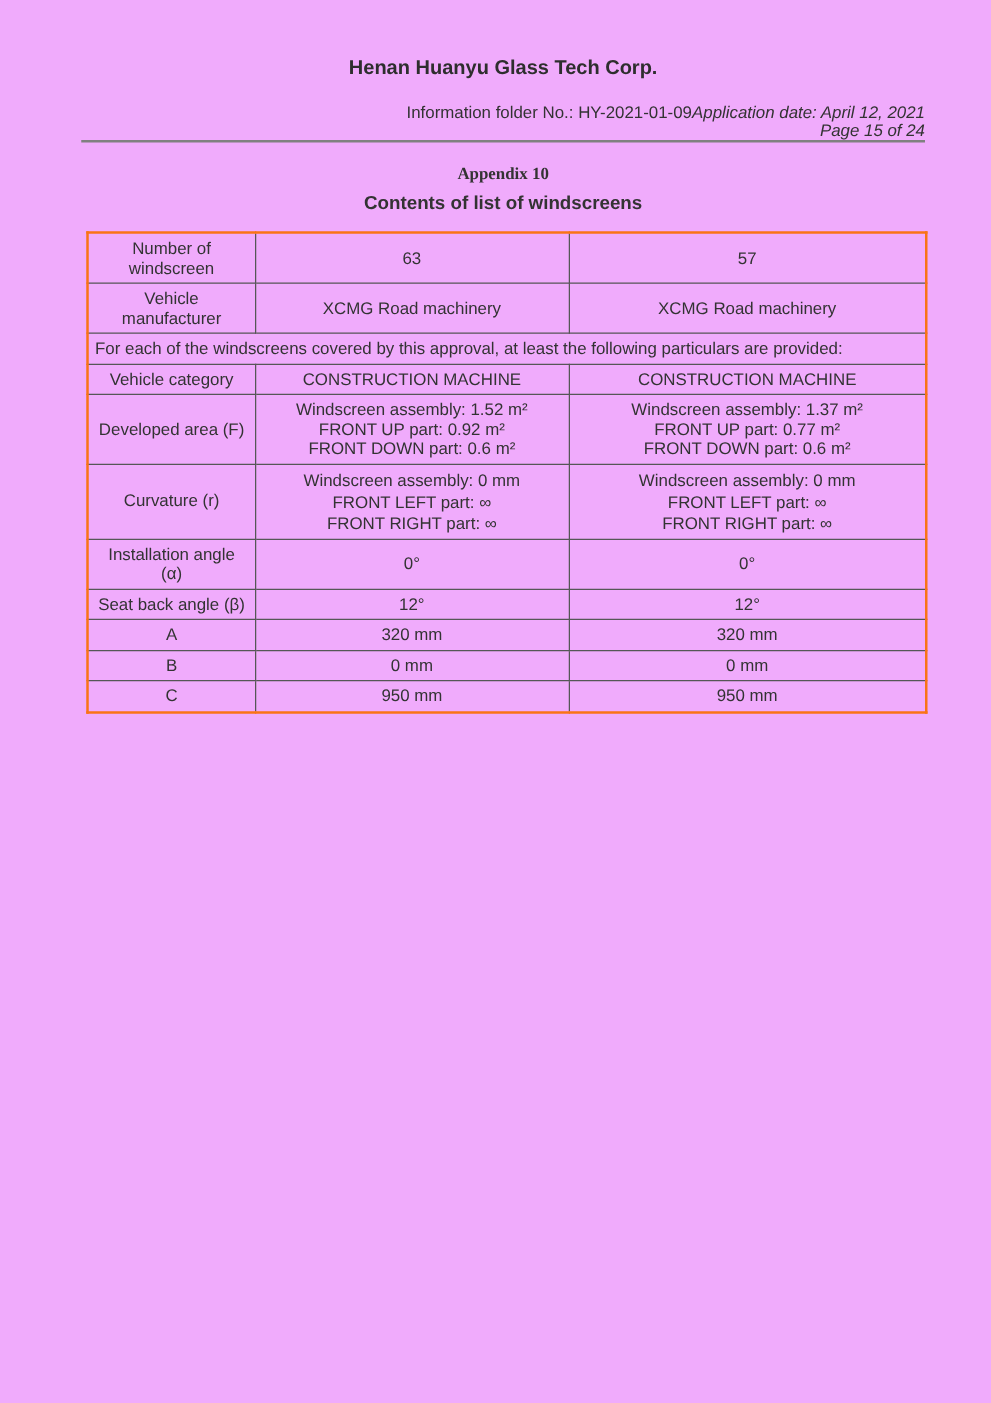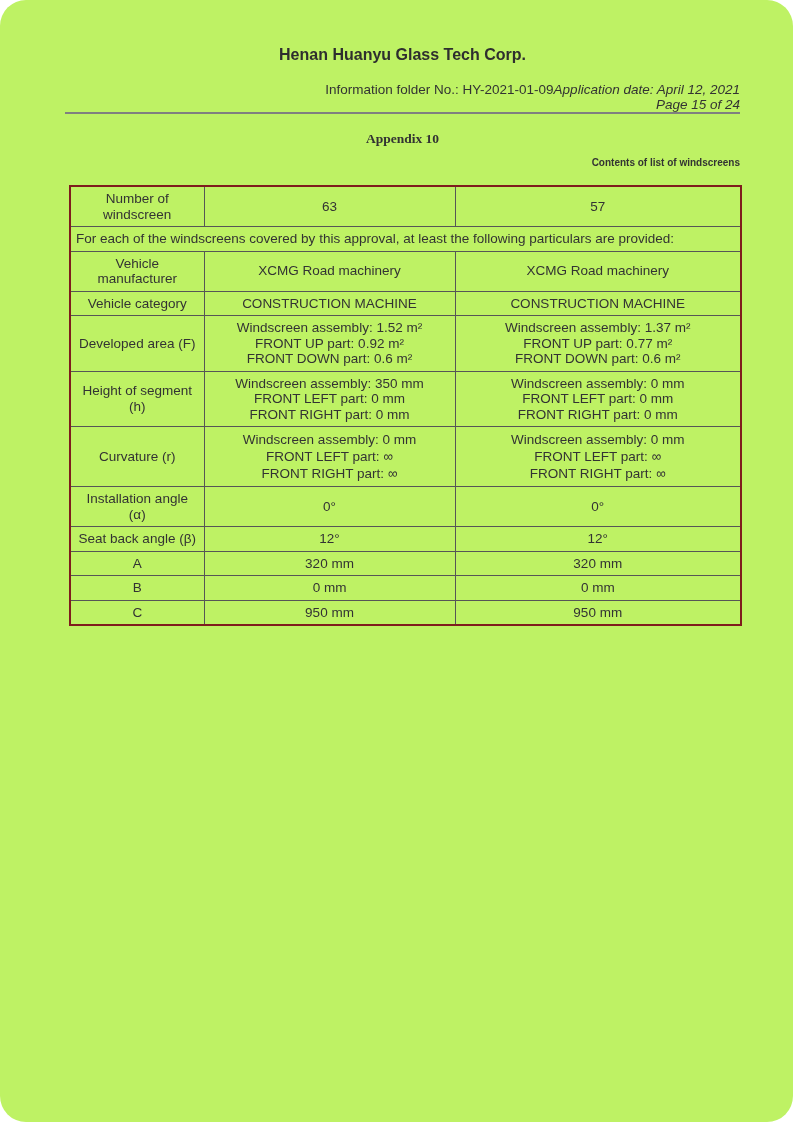--- a/index.html
+++ b/index.html
@@ -1,25 +1,24 @@
 <!DOCTYPE html>
 <html><head>
 <meta charset="utf-8">
 <style>
   html, body { margin: 0; padding: 0; background: #ffffff; }
   .page {
     width: 793px;
     height: 1122px;
-    background: #bef264;
+    background: #f0abfc;
     box-sizing: border-box;
     padding: 0 53px 0 65px;
     font-family: "Liberation Sans", "DejaVu Sans", sans-serif;
     color: #333333;
     overflow: hidden;
-    border-radius: 26px;
   }
   .company-title {
     padding-top: 46px;
     text-align: center;
     font-size: 16px;
     font-weight: bold;
     line-height: 17px;
     color: #2e2e2e;
   }
   .meta-row {
@@ -42,32 +41,32 @@
   .appendix-title {
     margin-top: 17px;
     text-align: center;
     font-size: 13.5px;
     font-weight: bold;
     line-height: 15px;
     font-family: Liberation Serif, serif;
   }
   .doc-subtitle {
     margin-top: 9px;
-    text-align: right;
-    font-size: 10px;
+    text-align: center;
+    font-size: 15px;
     font-weight: bold;
     line-height: 15px;
   }
   table.ws-table {
     margin-top: 15px;
     margin-left: 4px;
     border-collapse: collapse;
     table-layout: fixed;
     width: 671px;
-    border: 2px solid #7f1d1d;
+    border: 2px solid #f97316;
   }
   table.ws-table col.c1 { width: 134px; }
   table.ws-table col.c2 { width: 251px; }
   table.ws-table col.c3 { width: 286px; }
   table.ws-table td {
     border: 1px solid #565656;
     padding: 4px 6px;
     font-size: 13.5px;
     line-height: 15.5px;
     text-align: center;
@@ -106,49 +105,40 @@
         <col class="c2">
         <col class="c3">
       </colgroup>
     <tbody>
       <tr>
         <td>Number of windscreen</td>
         <td class="val">63</td>
         <td class="val">57</td>
       </tr>
       <tr>
-        <td class="span-left" colspan="3">For each of the windscreens covered by this approval, at least the following particulars are provided:</td>
-      </tr>
-      <tr>
         <td>Vehicle manufacturer</td>
         <td class="val">XCMG Road machinery</td>
         <td class="val">XCMG Road machinery</td>
+      </tr>
+      <tr>
+        <td class="span-left" colspan="3">For each of the windscreens covered by this approval, at least the following particulars are provided:</td>
       </tr>
       <tr>
         <td>Vehicle category</td>
         <td class="val">CONSTRUCTION MACHINE</td>
         <td class="val">CONSTRUCTION MACHINE</td>
       </tr>
       <tr>
         <td>Developed area (F)</td>
         <td class="val">Windscreen assembly: 1.52 m²
 FRONT UP part: 0.92 m²
 FRONT DOWN part: 0.6 m²</td>
         <td class="val">Windscreen assembly: 1.37 m²
 FRONT UP part: 0.77 m²
 FRONT DOWN part: 0.6 m²</td>
-      </tr>
-      <tr>
-        <td>Height of segment (h)</td>
-        <td class="val">Windscreen assembly: 350 mm
-FRONT LEFT part: 0 mm
-FRONT RIGHT part: 0 mm</td>
-        <td class="val">Windscreen assembly: 0 mm
-FRONT LEFT part: 0 mm
-FRONT RIGHT part: 0 mm</td>
       </tr>
       <tr class="curv">
         <td>Curvature (r)</td>
         <td class="val">Windscreen assembly: 0 mm
 FRONT LEFT part: ∞
 FRONT RIGHT part: ∞</td>
         <td class="val">Windscreen assembly: 0 mm
 FRONT LEFT part: ∞
 FRONT RIGHT part: ∞</td>
       </tr>

